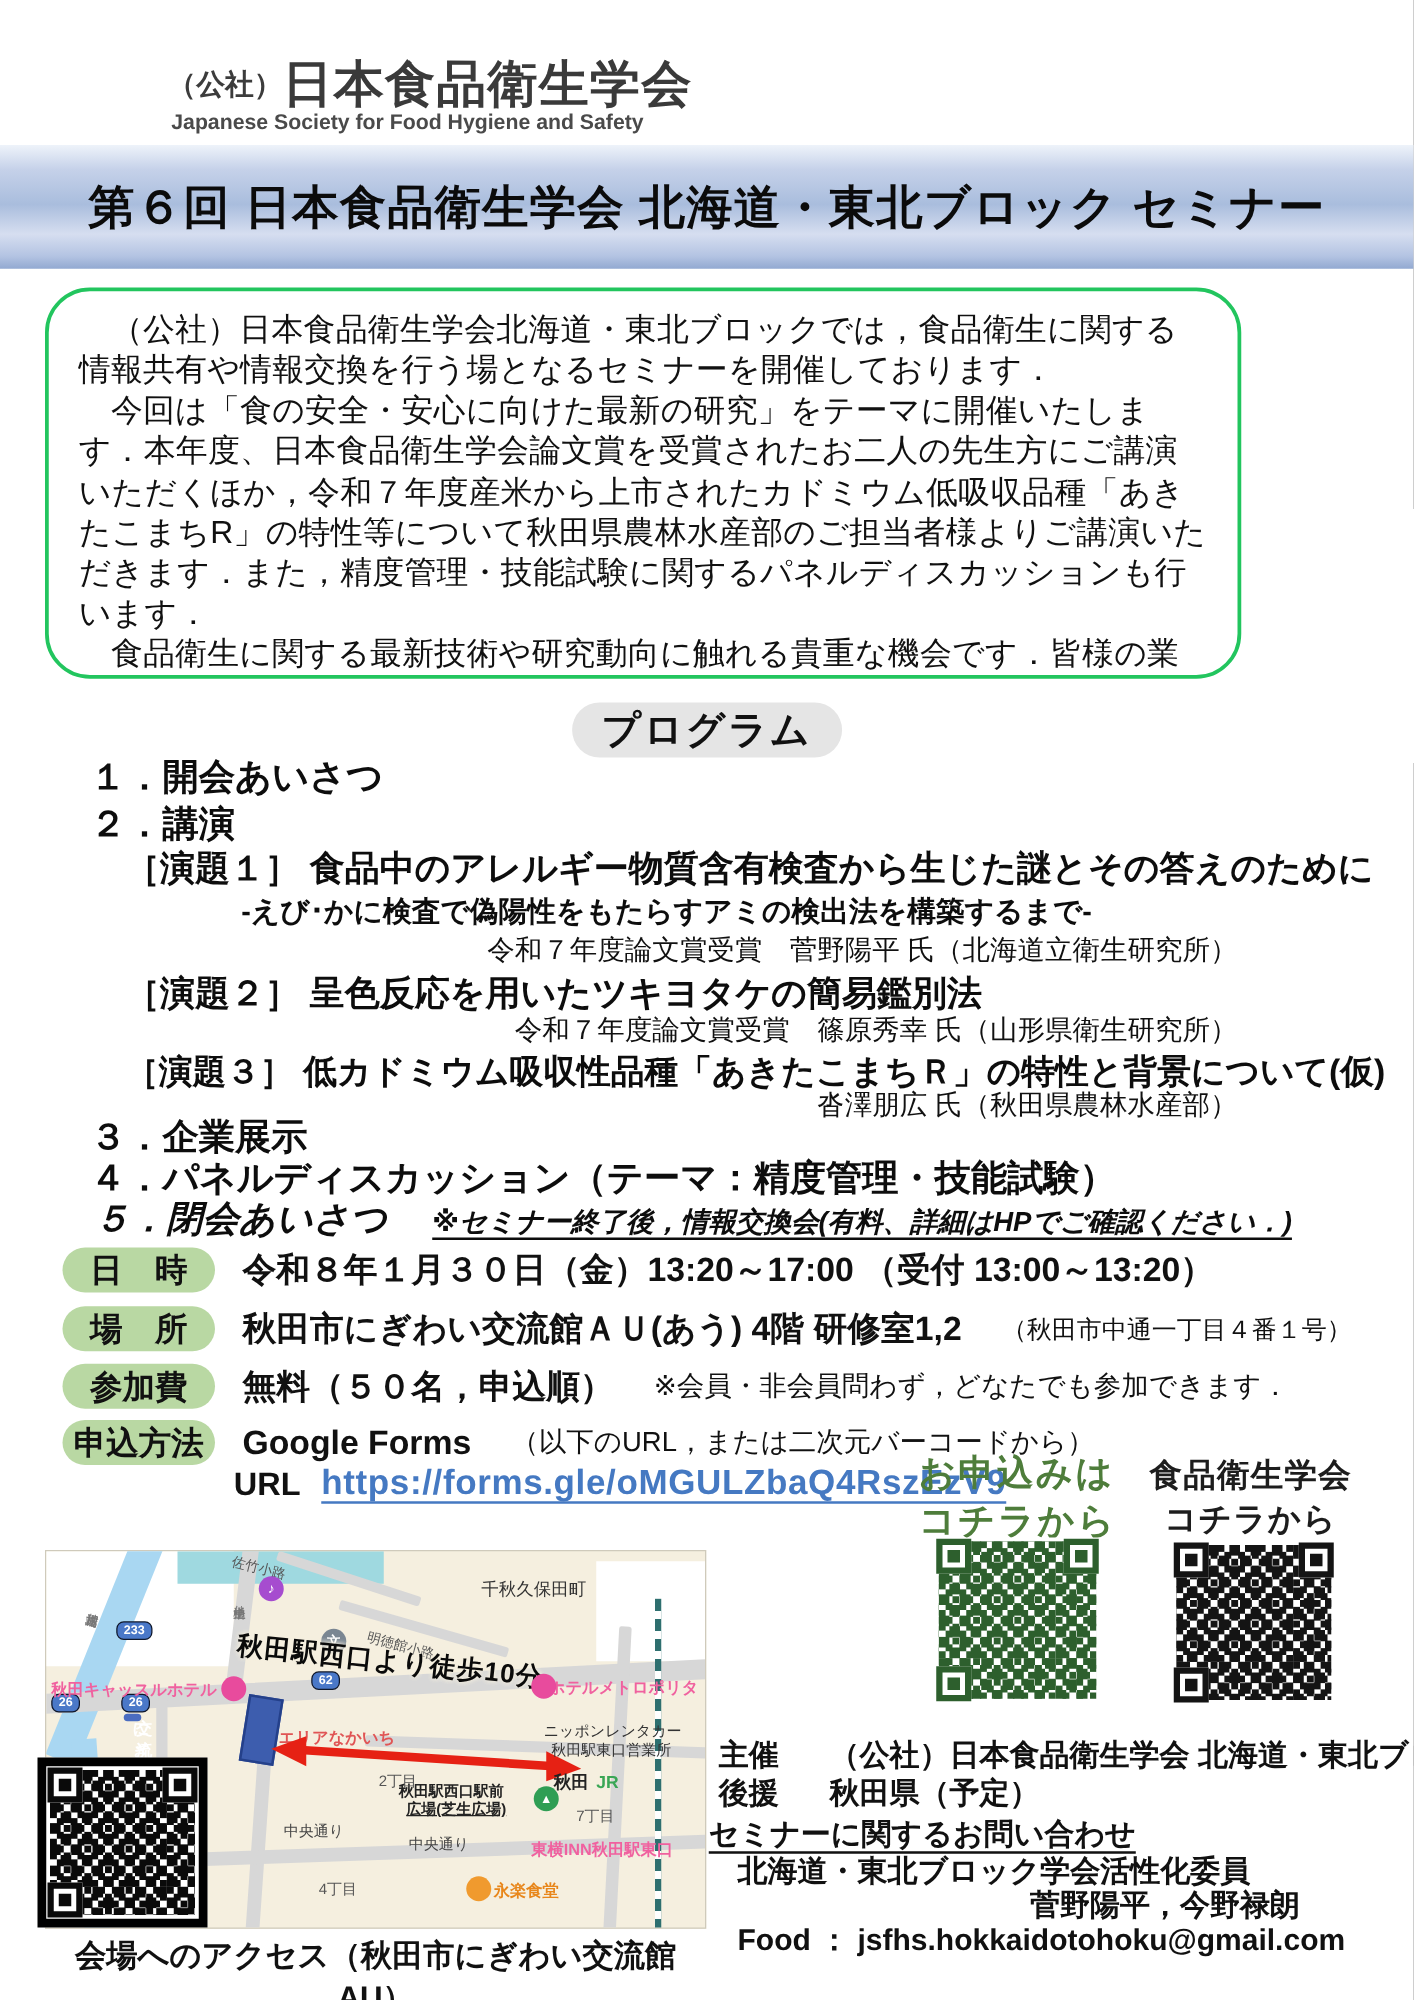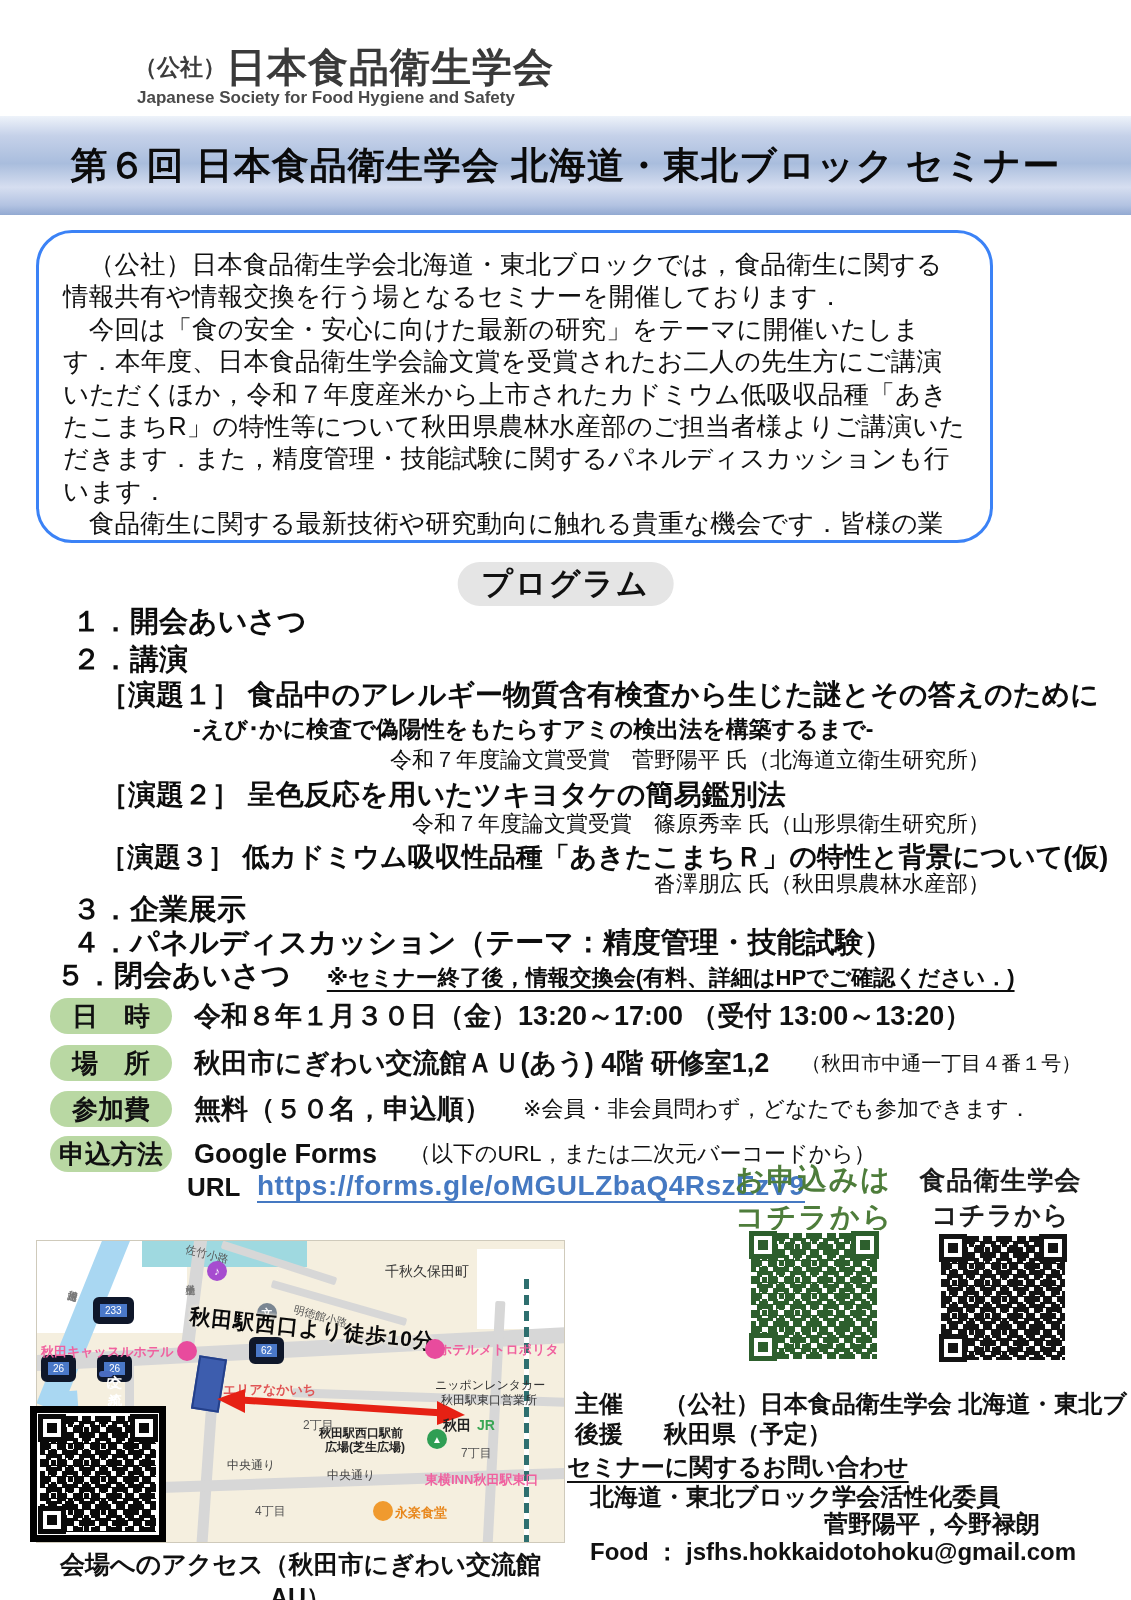--- a/index.html
+++ b/index.html
@@ -21,21 +21,21 @@
 
   
   .banner{position:absolute;left:0;top:116px;width:100%;height:99px;
     background:linear-gradient(to bottom,#eef3fa 0%,#c5d1e9 20%,#a9bddd 48%,#d6def0 72%,#b3c3e2 90%,#92a9d1 100%);
     display:flex;flex-direction:column;justify-content:center;align-items:center;}
   .banner .t1{font-size:37px;font-weight:800;color:#0b0b0b;letter-spacing:1px;line-height:46px;}
   .banner .t2{font-size:34px;font-weight:800;color:#0b0b0b;letter-spacing:1px;line-height:44px;}
 
   
   .intro{position:absolute;left:36px;top:230px;width:957px;height:313px;box-sizing:border-box;
-    border:3px solid #3b82f6;border-radius:36px;padding:15px 24px 0 24px;
+    border:3px solid #22c55e;border-radius:36px;padding:15px 24px 0 24px;
     font-size:25.5px;line-height:1.27;font-weight:500;letter-spacing:.2px;overflow:hidden;}
   .intro p{margin:0;}
 
   
   .prog-pill{position:absolute;left:50%;top:562px;transform:translateX(-50%);
     background:#e5e5e5;border-radius:22px;padding:1px 24px;font-size:31px;font-weight:800;letter-spacing:2px;}
   .pl{position:absolute;font-size:29px;font-weight:800;color:#0d0d0d;white-space:nowrap;}
   .lec{position:absolute;font-size:28px;font-weight:800;color:#0d0d0d;white-space:nowrap;}
   .sub{position:absolute;font-size:23px;font-weight:700;color:#0d0d0d;white-space:nowrap;}
   .spk{position:absolute;right:141px;text-align:right;font-size:22px;font-weight:500;white-space:nowrap;}
@@ -74,22 +74,22 @@
     overflow:hidden;border:1px solid #cfcabb;box-sizing:border-box;}
   .map *{position:absolute;}
   .blk{background:#ffffff;}
   .water{background:#a9d7f2;}
   .moat{background:#9fd9e0;}
   .road{background:#d7d7d7;border-radius:2px;}
   .rail{background:#2e6f6f;}
   .rail::after{content:"";position:absolute;inset:0;
     background:repeating-linear-gradient(to bottom,transparent 0 10px,#fff 10px 16px);}
   .ml{font-size:12px;color:#444;white-space:nowrap;}
-  .badge{background:#4a78c8;color:#fff;font-size:10px;font-weight:400;border-radius:6px;
-    padding:1px 5px;border:7px solid #0f172a;}
+  .badge{background:#4a78c8;color:#fff;font-size:10px;font-weight:700;border-radius:6px;
+    padding:1px 5px;border:1px solid #0f172a;}
   .picon{width:20px;height:20px;border-radius:50%;color:#fff;font-size:11px;font-weight:700;
     display:flex;align-items:center;justify-content:center;}
   .venue{background:#3d5dae;border:2px solid #24408a;transform:rotate(9deg);}
   .venue-label{background:#4a6cc0;border-radius:5px;color:#fff;font-size:13px;font-weight:600;
     text-align:center;line-height:18px;padding:3px 7px;}
   .walk{font-size:21px;font-weight:800;color:#0a0a0a;transform:rotate(6deg);letter-spacing:1px;
     text-shadow:0 0 4px #f5efdf,0 0 4px #f5efdf;}
   .map-caption{position:absolute;left:36px;top:1548px;width:529px;text-align:center;
     font-size:25px;font-weight:600;}
 
@@ -122,21 +122,21 @@
   <div class="pl" style="left:72px;top:640px;">２．講演</div>
   <div class="lec" style="left:100px;top:676px;">［演題１］ 食品中のアレルギー物質含有検査から生じた謎とその答えのために</div>
   <div class="sub" style="left:193px;top:714px;">-えび･かに検査で偽陽性をもたらすアミの検出法を構築するまで-</div>
   <div class="spk" style="top:745px;">令和７年度論文賞受賞　菅野陽平 氏（北海道立衛生研究所）</div>
   <div class="lec" style="left:100px;top:776px;">［演題２］ 呈色反応を用いたツキヨタケの簡易鑑別法</div>
   <div class="spk" style="top:809px;">令和７年度論文賞受賞　篠原秀幸 氏（山形県衛生研究所）</div>
   <div class="lec" style="left:100px;top:839px;font-size:27px;">［演題３］ 低カドミウム吸収性品種「あきたこまちＲ」の特性と背景について(仮)</div>
   <div class="spk" style="top:869px;">沓澤朋広 氏（秋田県農林水産部）</div>
   <div class="pl" style="left:72px;top:890px;">３．企業展示</div>
   <div class="pl" style="left:72px;top:923px;">４．パネルディスカッション（テーマ：精度管理・技能試験）</div>
-  <div class="pl" style="left:56px;top:956px;">
+  <div class="pl" style="left:75px;top:956px;font-style:italic;">
     <span>５．閉会あいさつ</span>
     <span class="note-ul" style="margin-left:28px;">※セミナー終了後，情報交換会(有料、詳細はHPでご確認ください．)</span>
   </div>
 
   <div class="row" style="top:998px;">
     <span class="pill">日　時</span>
     <span class="val">令和８年１月３０日（金）13:20～17:00 （受付 13:00～13:20）</span>
   </div>
   <div class="row" style="top:1045px;">
     <span class="pill">場　所</span>
@@ -222,21 +222,21 @@
       <polygon points="222,14 250,28 222,38" fill="#e62114"></polygon>
     </svg>
 
     <span class="ml" style="left:402px;top:100px;color:#f0619f;font-size:13px;font-weight:600;">ホテルメトロポリタ</span>
     <span class="picon" style="left:388px;top:98px;background:#e84b9d;font-size:8px;"></span>
     <span class="ml" style="left:398px;top:136px;font-size:12px;color:#333;">ニッポンレンタカー</span>
     <span class="ml" style="left:404px;top:151px;font-size:12px;color:#333;">秋田駅東口営業所</span>
     <span class="ml" style="left:406px;top:176px;font-size:14px;font-weight:700;color:#222;">秋田</span>
     <span class="ml" style="left:440px;top:176px;font-size:14px;font-weight:800;color:#3aa655;">JR</span>
     <span class="ml" style="left:282px;top:184px;font-size:12px;font-weight:600;color:#222;">秋田駅西口駅前</span>
-    <span class="ml" style="left:288px;top:198px;font-size:12px;font-weight:600;color:#222;">広場(芝生広場)</span>
+    <span class="ml" style="left:288px;top:198px;font-size:12px;font-weight:600;color:#222;text-decoration:underline;">広場(芝生広場)</span>
     <span class="picon" style="left:390px;top:188px;background:#2f9e54;font-size:10px;">▲</span>
     <span class="ml" style="left:266px;top:176px;color:#555;">2丁目</span>
     <span class="ml" style="left:424px;top:204px;color:#555;">7丁目</span>
     <span class="ml" style="left:190px;top:216px;color:#444;">中央通り</span>
     <span class="ml" style="left:290px;top:226px;color:#444;">中央通り</span>
     <span class="ml" style="left:388px;top:230px;color:#f0619f;font-size:13px;font-weight:600;">東横INN秋田駅東口</span>
     <span class="ml" style="left:218px;top:262px;color:#555;">4丁目</span>
     <span class="picon" style="left:336px;top:260px;background:#f09a2e;font-size:9px;"></span>
     <span class="ml" style="left:358px;top:263px;color:#e8861a;font-size:13px;font-weight:600;">永楽食堂</span>
   </div>

